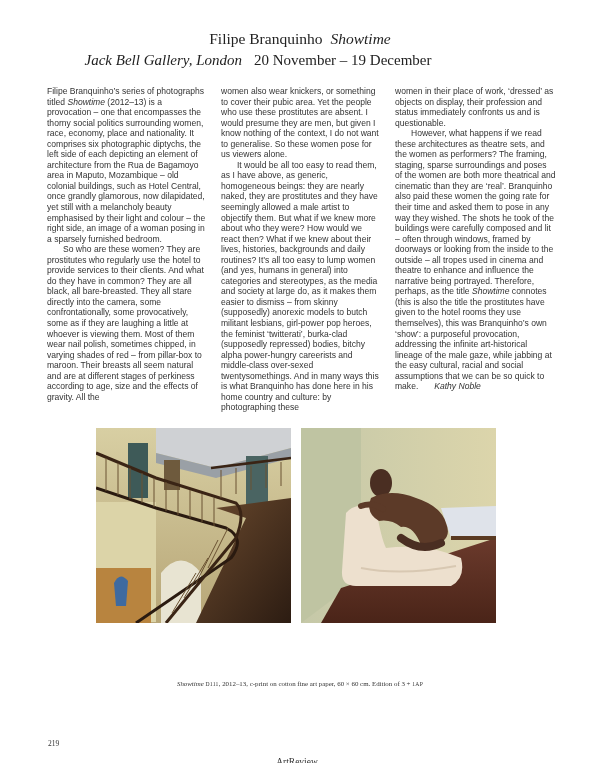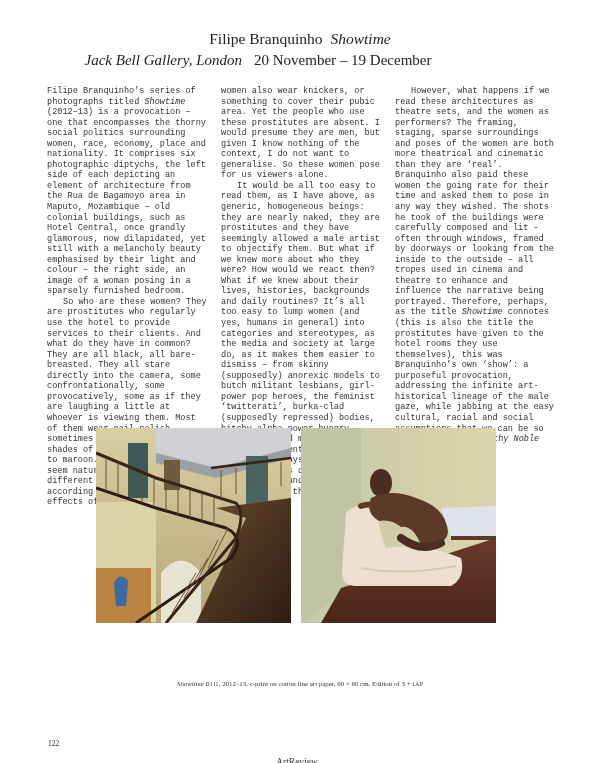--- a/index.html
+++ b/index.html
@@ -5,21 +5,21 @@
   html, body { margin:0; padding:0; background:#ffffff; }
   body { width:600px; height:763px; position:relative; overflow:hidden;
          font-family:"DejaVu Serif","Liberation Serif",serif; color:#2a2a2a; }
   .hdr1 { position:absolute; top:30px; left:0; width:600px; text-align:center;
           font-family:"Liberation Serif",serif; font-size:15.5px; color:#222; }
   .hdr1 i { margin-left:8px; }
   .hdr2 { position:absolute; top:52px; left:0; width:516px; text-align:center;
           font-family:"Liberation Serif",serif; font-style:italic; font-size:15px; color:#222; }
   .hdr2 .dates { margin-left:12px; font-style:normal; }
   .cols { position:absolute; top:86px; left:47px; width:510px; display:flex; gap:13px; }
-  .col { width:161px; font-family:Liberation Mono, monospace; font-size:8.55px; line-height:10.55px;
+  .col { width:161px; font-family:Liberation Sans, sans-serif; font-size:8.55px; line-height:10.55px;
          color:#333; text-align:left; }
   .col p { margin:0; }
   .col p.ind { text-indent:16px; }
   .author { font-style:italic; margin-left:16px; }
   .photos { position:absolute; top:428px; left:96px; width:400px; height:195px; }
   .ph { position:absolute; top:0; width:195px; height:195px; overflow:hidden; }
   .ph.left { left:0; }
   .ph.right { left:205px; }
   .caption { position:absolute; top:680px; left:0; width:600px; text-align:center;
              font-family:"Liberation Serif",serif; font-size:6.9px; color:#333; }
@@ -39,20 +39,21 @@
 <div class="cols">
   <div class="col">
     <p><span>Filipe Branquinho’s series of photographs titled </span><i>Showtime</i><span> (2012–13) is a provocation – one that encompasses the thorny social politics surrounding women, race, economy, place and nationality. It comprises six photographic diptychs, the left side of each depicting an element of architecture from the Rua de Bagamoyo area in Maputo, Mozambique – old colonial buildings, such as Hotel Central, once grandly glamorous, now dilapidated, yet still with a melancholy beauty emphasised by their light and colour – the right side, an image of a woman posing in a sparsely furnished bedroom.</span></p>
     <p class="ind">So who are these women? They are prostitutes who regularly use the hotel to provide services to their clients. And what do they have in common? They are all black, all bare-breasted. They all stare directly into the camera, some confrontationally, some provocatively, some as if they are laughing a little at whoever is viewing them. Most of them wear nail polish, sometimes chipped, in varying shades of red – from pillar-box to maroon. Their breasts all seem natural and are at different stages of perkiness according to age, size and the effects of gravity. All the</p>
   </div>
   <div class="col">
     <p>women also wear knickers, or something to cover their pubic area. Yet the people who use these prostitutes are absent. I would presume they are men, but given I know nothing of the context, I do not want to generalise. So these women pose for us viewers alone.</p>
     <p class="ind">It would be all too easy to read them, as I have above, as generic, homogeneous beings: they are nearly naked, they are prostitutes and they have seemingly allowed a male artist to objectify them. But what if we knew more about who they were? How would we react then? What if we knew about their lives, histories, backgrounds and daily routines? It’s all too easy to lump women (and yes, humans in general) into categories and stereotypes, as the media and society at large do, as it makes them easier to dismiss – from skinny (supposedly) anorexic models to butch militant lesbians, girl-power pop heroes, the feminist ‘twitterati’, burka-clad (supposedly repressed) bodies, bitchy alpha power-hungry careerists and middle-class over-sexed twentysomethings. And in many ways this is what Branquinho has done here in his home country and culture: by photographing these</p>
   </div>
   <div class="col">
+    <p>women in their place of work, ‘dressed’ as objects on display, their profession and status immediately confronts us and is questionable.</p>
     <p class="ind"><span>However, what happens if we read these architectures as theatre sets, and the women as performers? The framing, staging, sparse surroundings and poses of the women are both more theatrical and cinematic than they are ‘real’. Branquinho also paid these women the going rate for their time and asked them to pose in any way they wished. The shots he took of the buildings were carefully composed and lit – often through windows, framed by doorways or looking from the inside to the outside – all tropes used in cinema and theatre to enhance and influence the narrative being portrayed. Therefore, perhaps, as the title </span><i>Showtime</i><span> connotes (this is also the title the prostitutes have given to the hotel rooms they use themselves), this was Branquinho’s own ‘show’: a purposeful provocation, addressing the infinite art-historical lineage of the male gaze, while jabbing at the easy cultural, racial and social assumptions that we can be so quick to make.</span><i class="author">Kathy Noble</i></p>
   </div>
 </div>
 
 <div class="photos">
   <div class="ph left" title="Interior staircase of colonial building with ornate railing">
     <svg width="195" height="195" viewBox="0 0 195 195">
       <defs>
         <linearGradient id="wallL" x1="0" y1="0" x2="0" y2="1">
           <stop offset="0" stop-color="#d8cfa3"></stop>
@@ -122,14 +123,14 @@
       <ellipse cx="80" cy="55" rx="11" ry="14" fill="#4a2e22"></ellipse>
       <path d="M70,70 q20,-10 45,0 q25,8 30,25 q5,12 -3,18 q-12,8 -22,4 q-8,-20 -20,-18 q-10,-8 -22,-6 q-14,-8 -8,-23 z" fill="#5c3a28"></path>
       <path d="M60,78 q12,-4 22,3" stroke="#5c3a28" stroke-width="6" fill="none" stroke-linecap="round"></path>
       <path d="M100,110 q20,15 40,5" stroke="#4a2e22" stroke-width="8" fill="none" stroke-linecap="round"></path>
     </svg>
   </div>
 </div>
 
 <div class="caption"><i>Showtime</i> <span class="sc">D111</span><span>, 2012–13, c-print on cotton fine art paper, 60 × 60 cm. Edition of 3 + </span><span class="sc">1AP</span></div>
 
-<div class="pgnum">122</div>
+<div class="pgnum">219</div>
 <div class="mag">ArtReview</div>
 
 </body></html>

